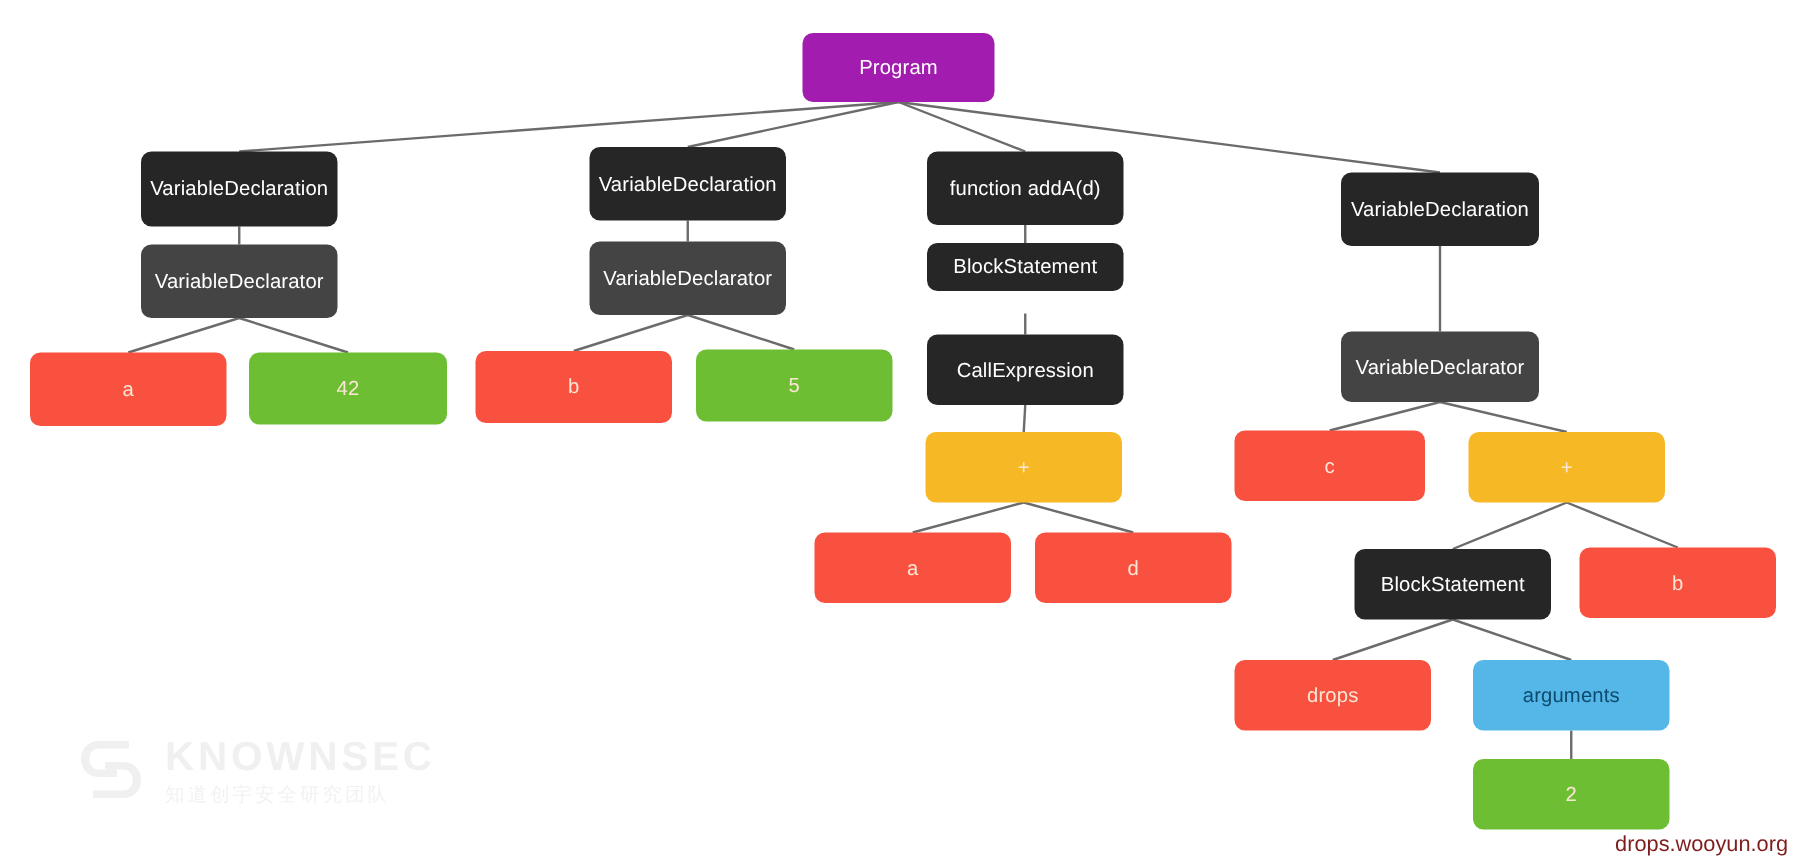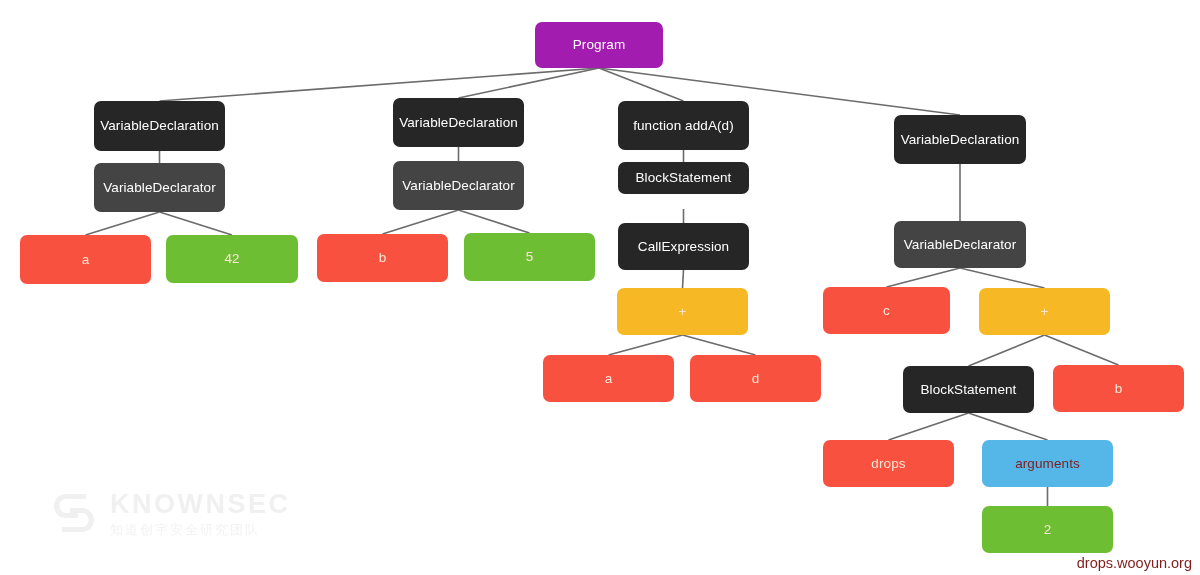--- a/index.html
+++ b/index.html
@@ -47,21 +47,21 @@
   .node.t-red       { background: #f9513f; }
   .node.t-green     { background: #6dbe33; }
   .node.t-orange    { background: #f7b825; }
   .node.t-blue      { background: #54b7e8; }
 
   .node.t-red .node-label,
   .node.t-green .node-label,
   .node.t-orange .node-label {
     color: #fbe6d6;
   }
-  .node.t-blue .node-label { color: #7f1d1d; }
+  .node.t-blue .node-label { color: #0c4a6e; }
   .node-label { pointer-events: none; }
 
   
   #watermark {
     position: absolute;
     left: 52px;
     top: 482px;
     width: 270px;
     height: 62px;
     display: flex;

